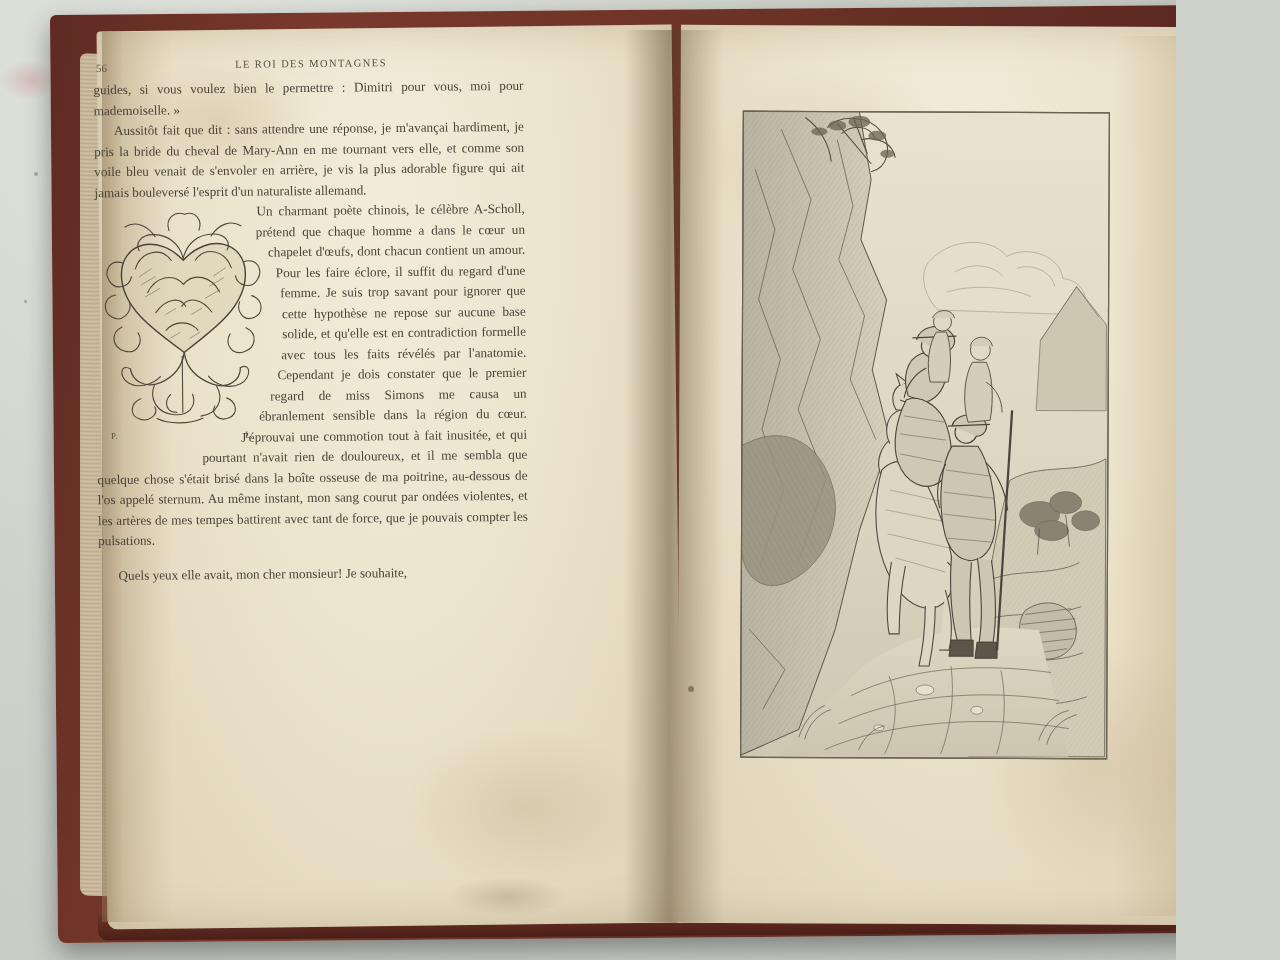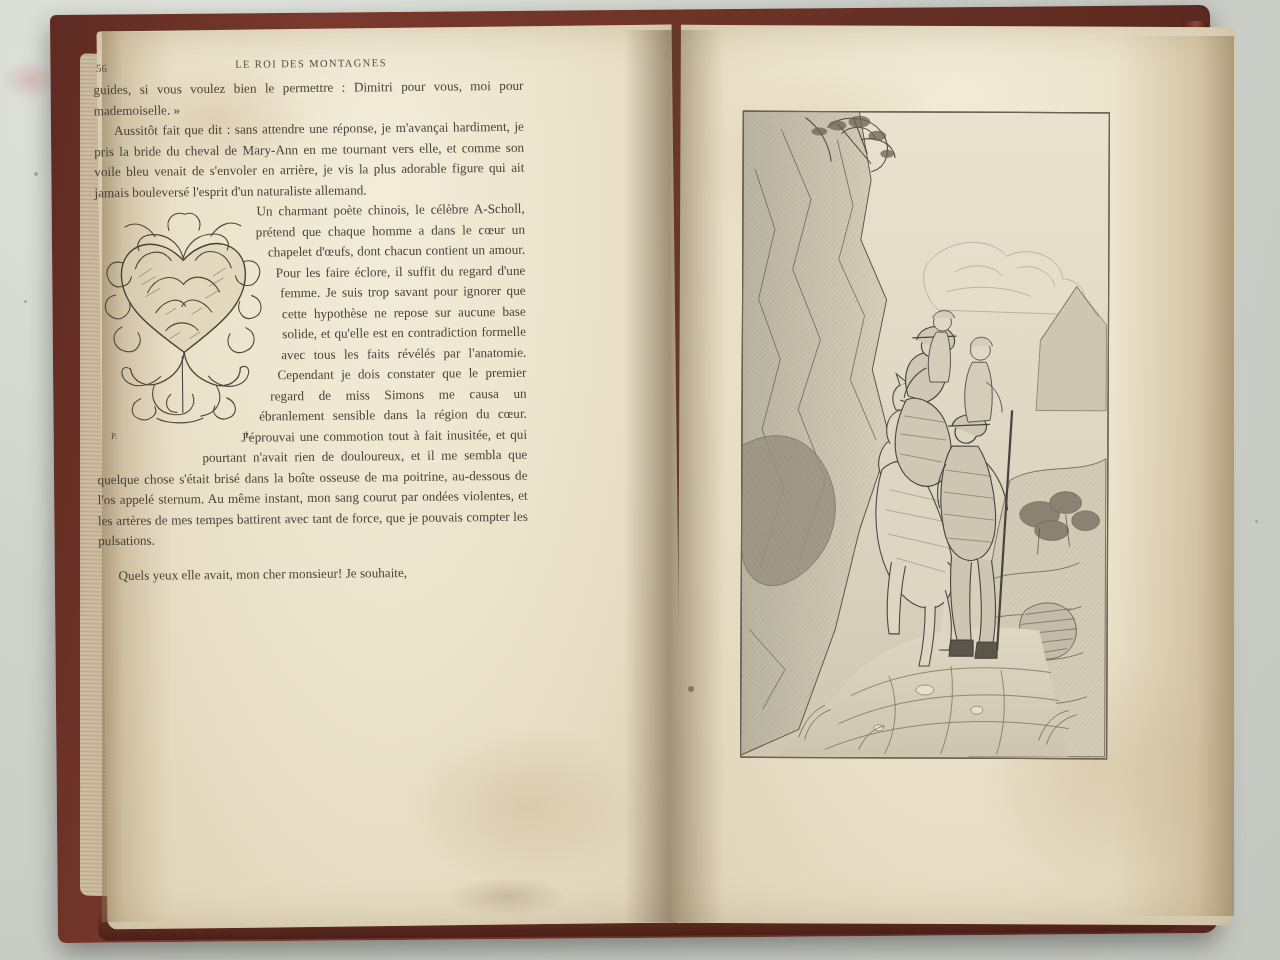--- a/index.html
+++ b/index.html
@@ -2,21 +2,21 @@
 <html><head>
 <meta charset="utf-8">
 <style>
   html, body {
     margin: 0;
     padding: 0;
     background: #cfd2cb;
   }
   #stage {
     position: relative;
-    width: 1280px;
+    width: 1176px;
     height: 960px;
     overflow: hidden;
     background: #a3a3a3;
     font-family: "Liberation Serif", serif;
   }
 
   
   .desk {
     position: absolute;
     inset: 0;

